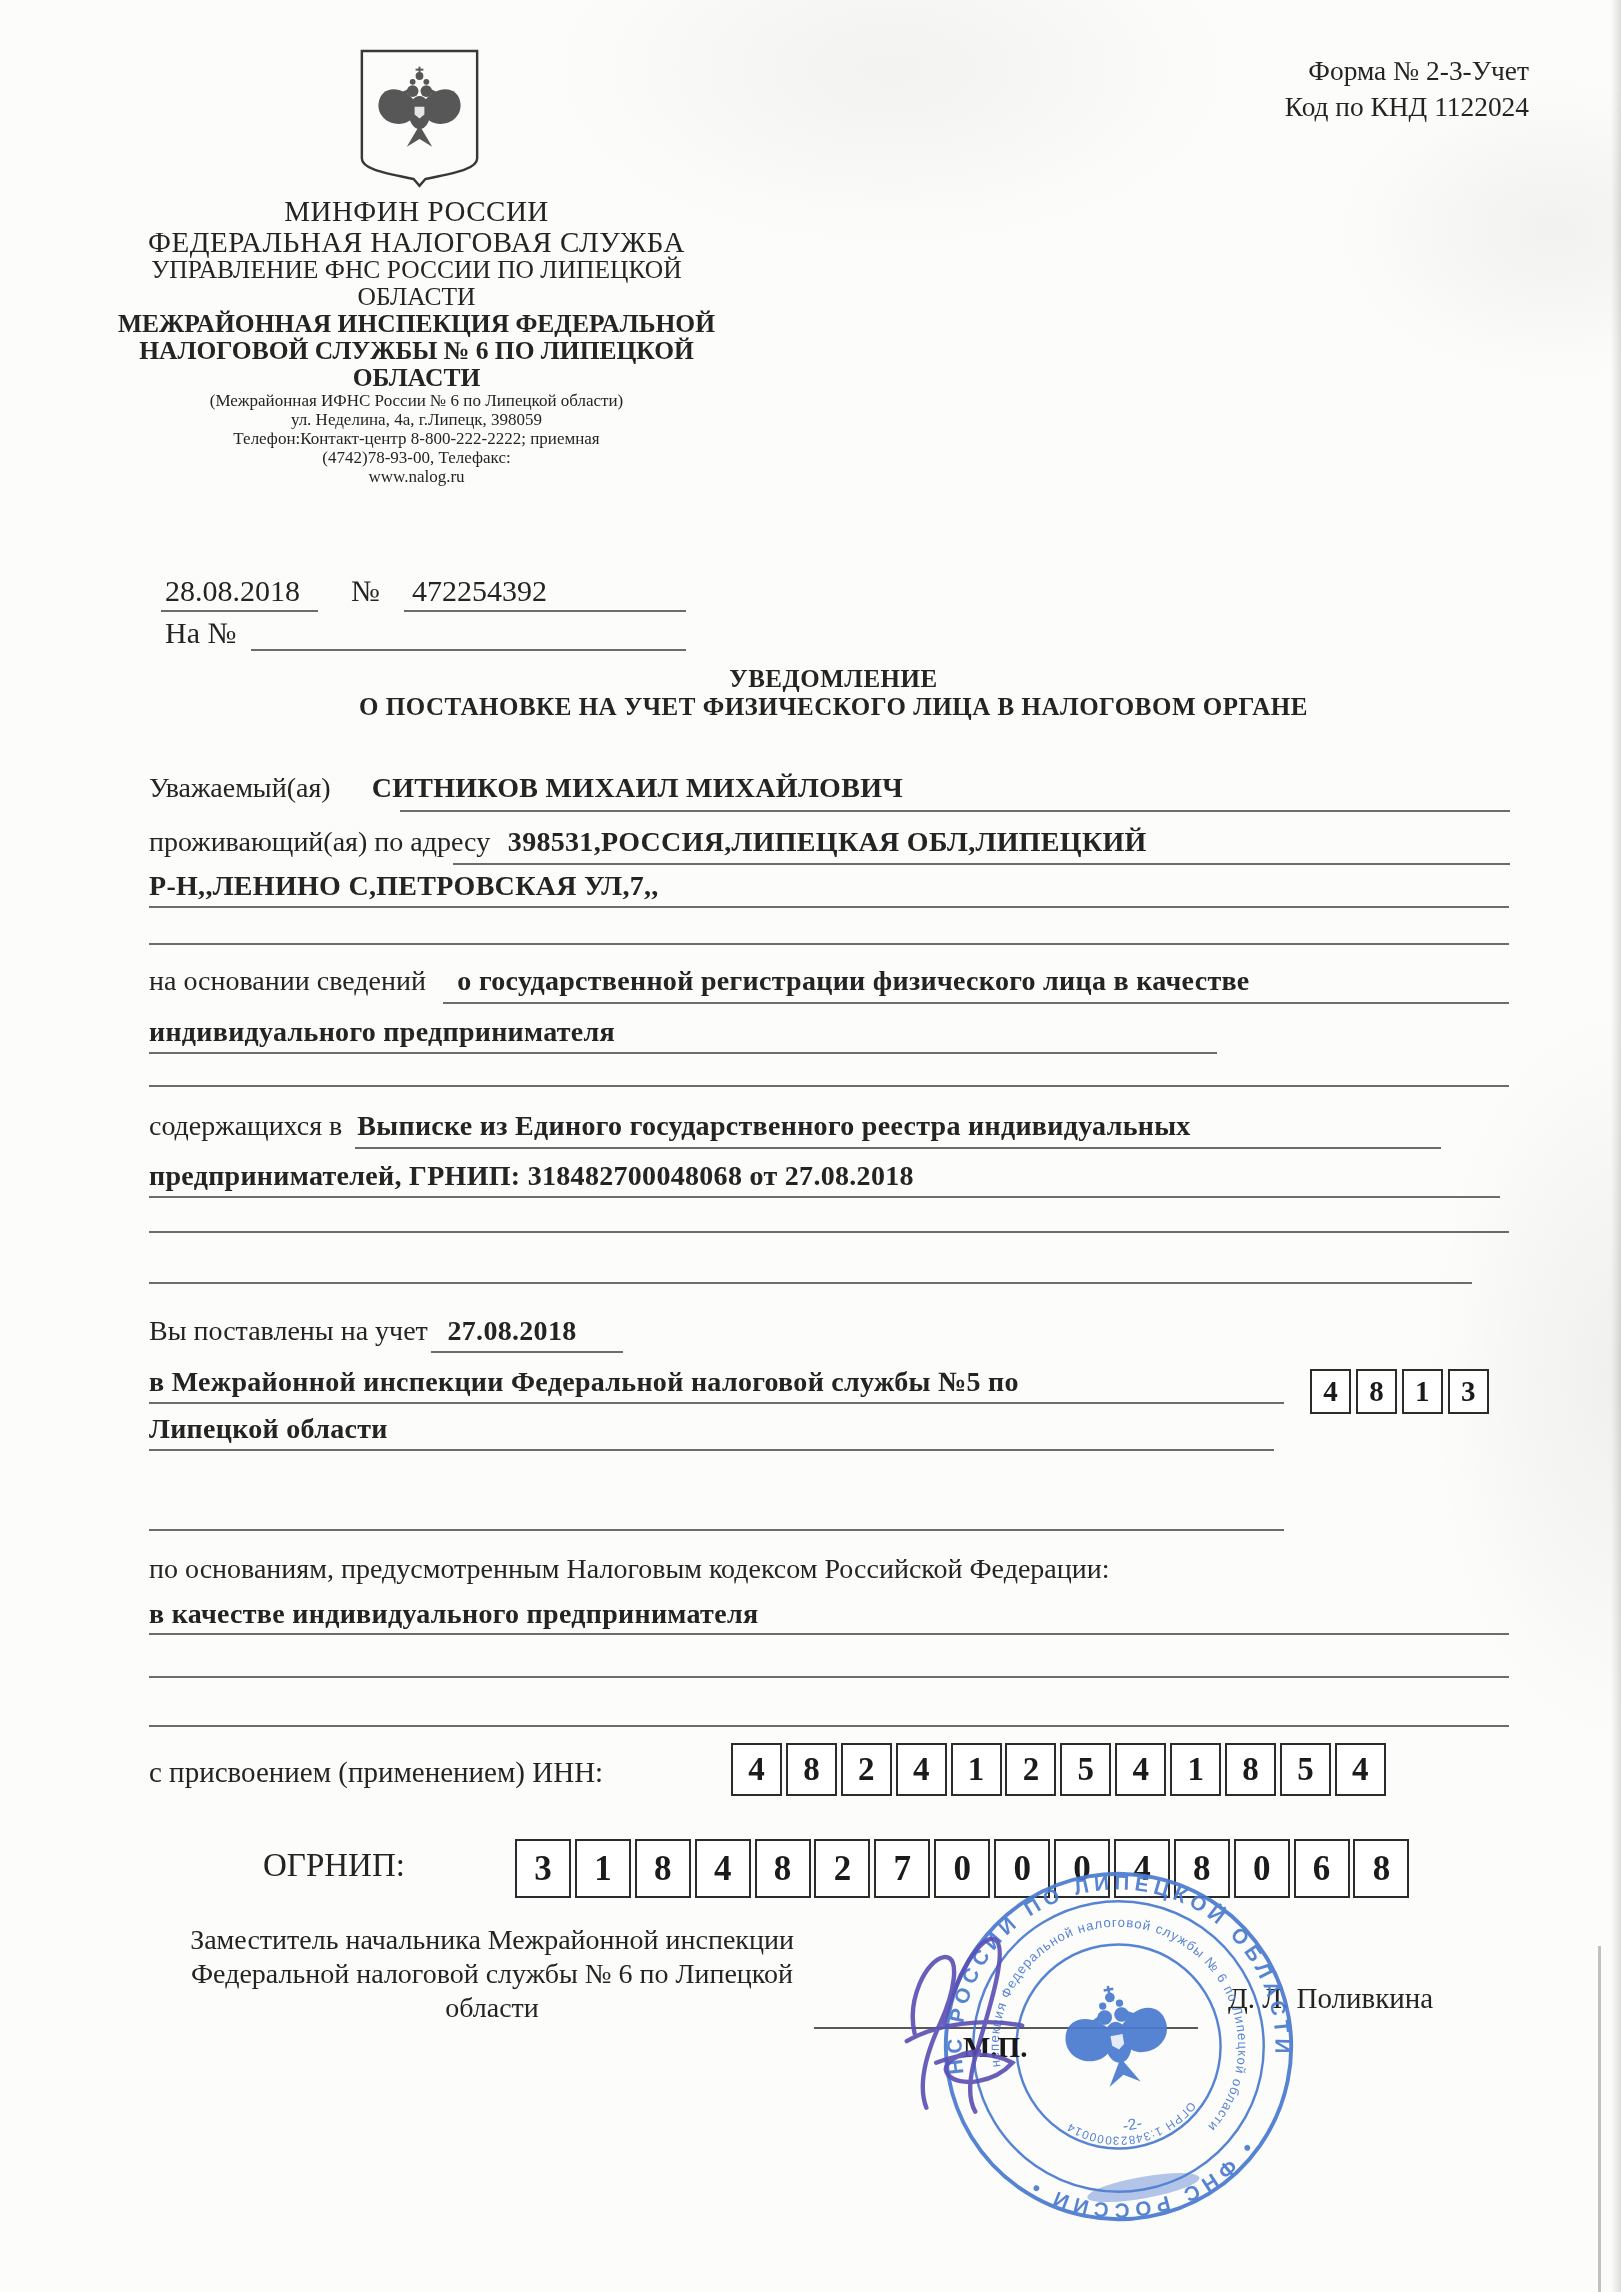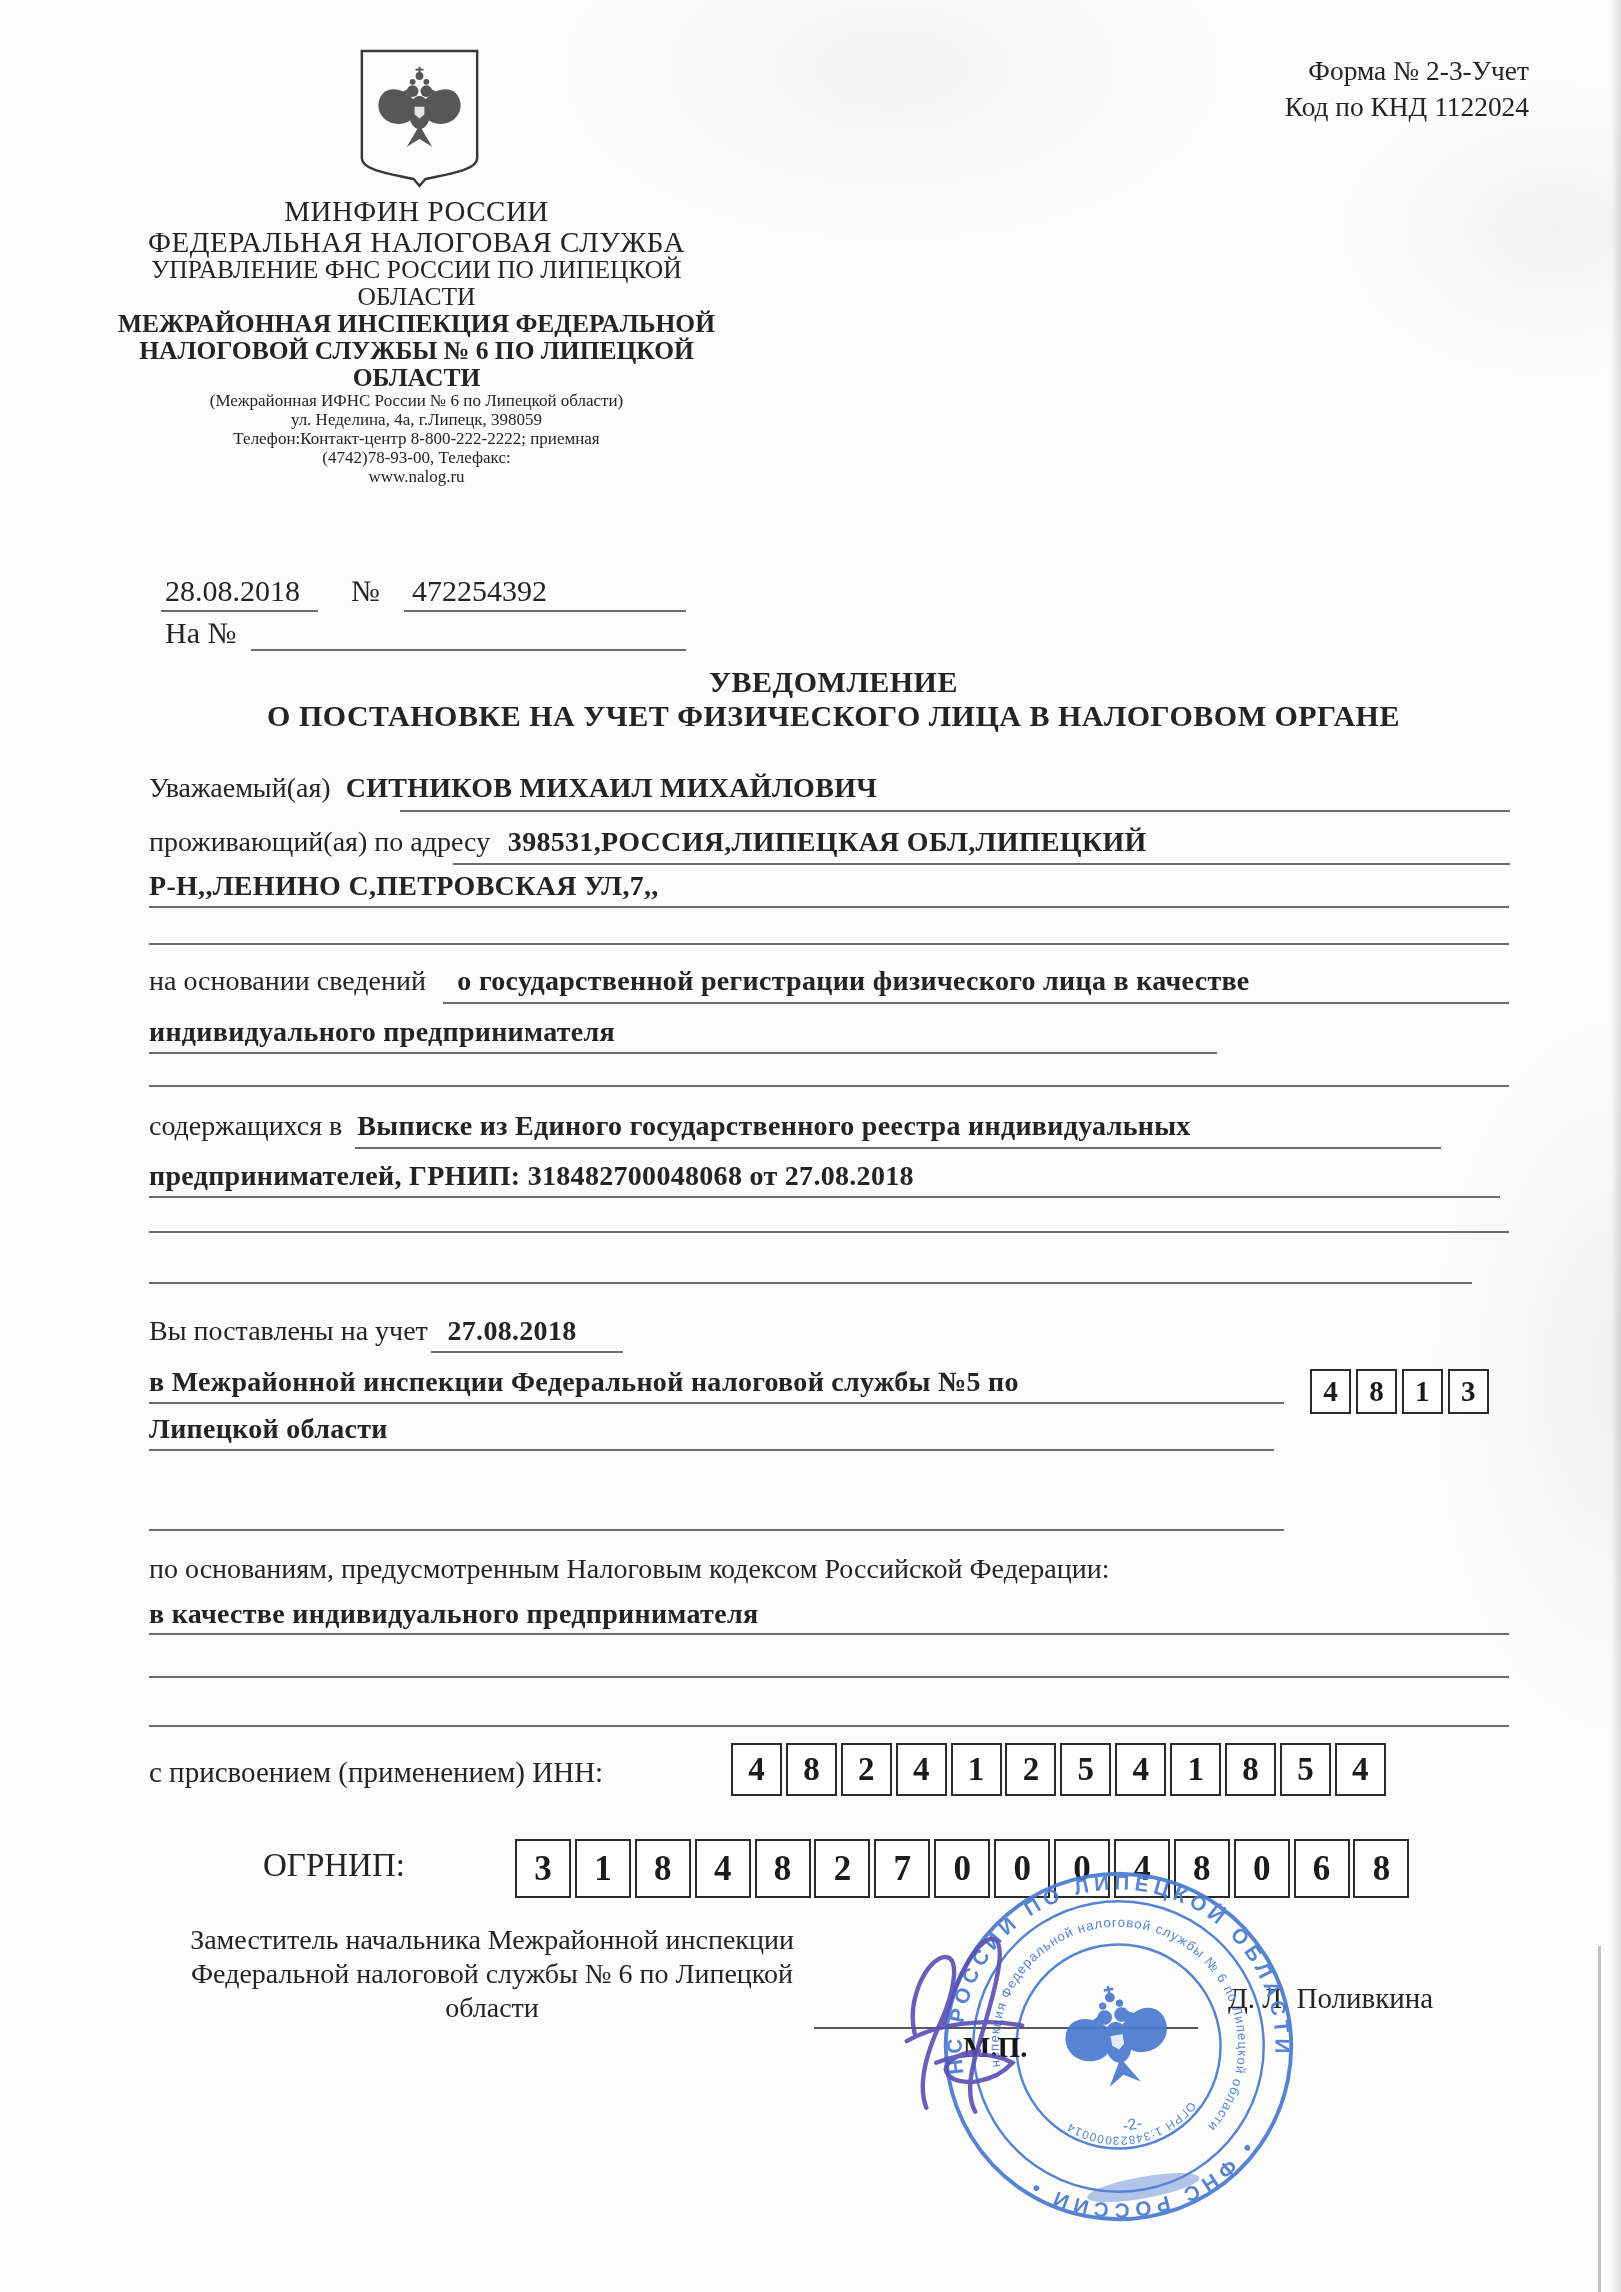--- a/index.html
+++ b/index.html
@@ -13,21 +13,21 @@
     font-family:"Liberation Serif", serif;color:#242424;overflow:hidden;
   }
   .abs{position:absolute;text-align:center;}
   .rline{position:absolute;height:2px;background:#525252;opacity:.85;}
   .ctr{text-align:center;}
   .lh-big{font-size:29px;letter-spacing:0.5px;line-height:1.06;}
   .lh-mid{font-size:25.5px;line-height:1.05;}
   .lh-midb{font-size:25.5px;font-weight:bold;line-height:1.05;}
   .lh-sml{font-size:17px;line-height:1.12;}
   .formline{font-size:27.4px;line-height:1.3;}
-  .doc-title{font-size:30px;font-weight:bold;letter-spacing:0.5px;}
+  .doc-title{font-size:25px;font-weight:bold;letter-spacing:0.5px;}
   .lbl{font-size:28px;}
   .val{font-size:28px;font-weight:bold;letter-spacing:0.3px;}
   .cellrow{position:absolute;display:flex;}
   .cell{
     border:2.9px solid #2b2b2b;background:rgba(255,255,255,.9);
     display:flex;align-items:center;justify-content:center;
     font-weight:bold;font-family:"Liberation Serif",serif;color:#1b1b1b;
   }
   .sig-block{font-size:28px;line-height:1.22;}
   svg text{font-family:"Liberation Sans",sans-serif;}
@@ -90,21 +90,21 @@
   <div class="abs" style="top:616px;left:165px;font-size:30px;">На №</div>
   <div class="rline" style="top:649px;left:251px;width:435px;"></div>
 
   <div class="abs ctr" style="top:665px;left:157px;width:1353px;">
     <div class="doc-title">УВЕДОМЛЕНИЕ</div>
     <div class="doc-title">О ПОСТАНОВКЕ НА УЧЕТ ФИЗИЧЕСКОГО ЛИЦА В НАЛОГОВОМ ОРГАНЕ</div>
   </div>
 
   <div class="abs" style="top:772px;left:149px;">
     <span class="lbl">Уважаемый(ая)</span>
-    <span class="val" style="margin-left:11px;">СИТНИКОВ МИХАИЛ МИХАЙЛОВИЧ</span>
+    <span class="val" style="margin-left:37px;">СИТНИКОВ МИХАИЛ МИХАЙЛОВИЧ</span>
   </div>
   <div class="rline" style="top:810px;left:400px;width:1110px;"></div>
 
   <div class="abs" style="top:826px;left:149px;">
     <span class="lbl">проживающий(ая) по адресу</span>
     <span class="val" style="margin-left:13.7px;">398531,РОССИЯ,ЛИПЕЦКАЯ ОБЛ,ЛИПЕЦКИЙ</span>
   </div>
   <div class="rline" style="top:863px;left:453px;width:1057px;"></div>
   <div class="abs val" style="top:870px;left:149px;">Р-Н,,ЛЕНИНО С,ПЕТРОВСКАЯ УЛ,7,,</div>
   <div class="rline" style="top:906px;left:149px;width:1360px;"></div>

